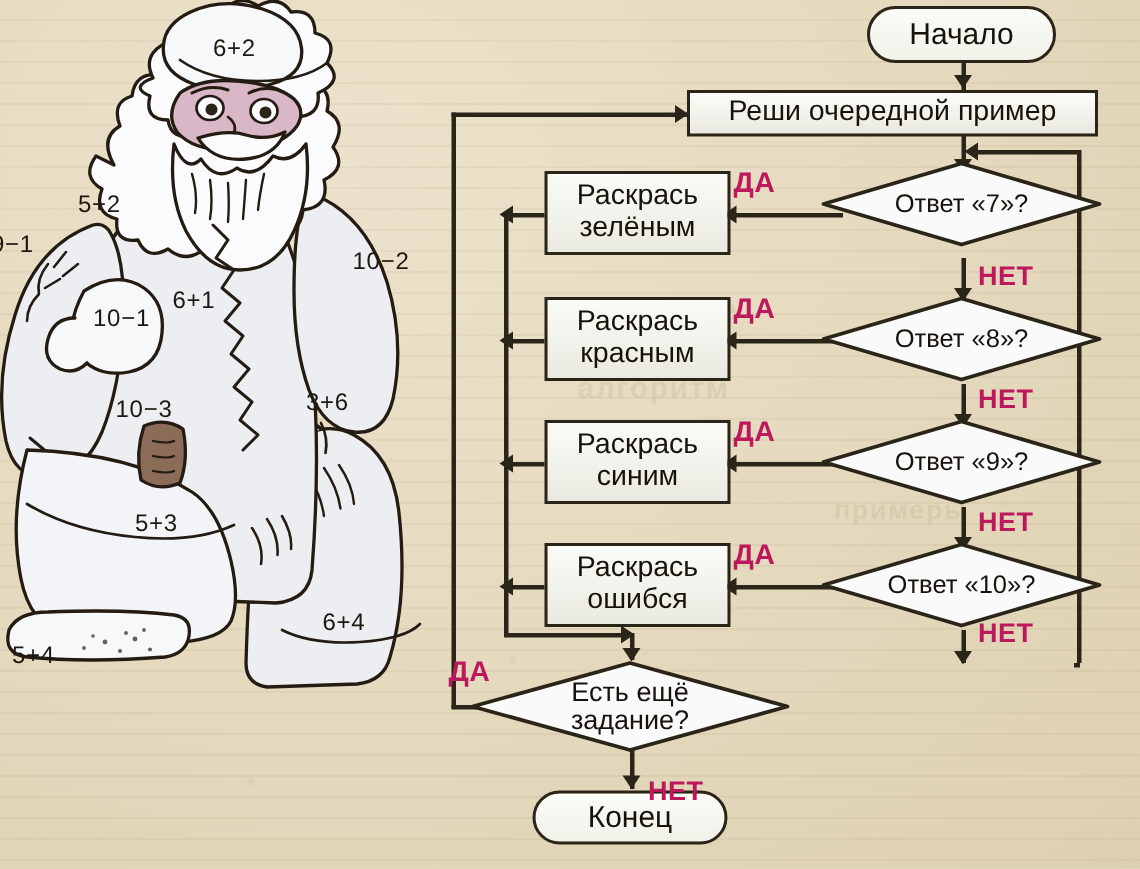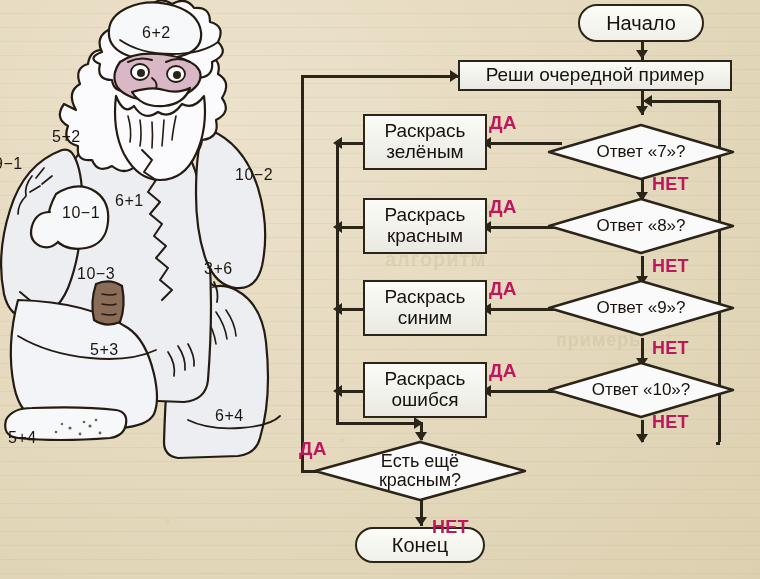--- a/index.html
+++ b/index.html
@@ -250,21 +250,21 @@
   <div class="arw arw-l" style="left:643px;top:95px;"></div>
 
   <div class="node oval" style="left:578px;top:4px;width:126px;height:38px;font-size:20px;">
     <span>Начало</span>
   </div>
 
   <div class="node rect" style="left:458px;top:60px;width:274px;height:31px;font-size:19px;">
     <span>Реши очередной пример</span>
   </div>
 
-  <div class="node diamond" style="left:547px;top:123px;width:188px;height:58px;">
+  <div class="node diamond" style="left:547px;top:107px;width:188px;height:58px;">
     <svg width="188" height="58" viewBox="0 0 188 58">
       <polygon points="94,2 186,29 94,56 2,29" fill="#fafafa" stroke="#2b2418" stroke-width="2.5" stroke-linejoin="round"></polygon>
     </svg>
     <div class="dtext" style="font-size:17px;">Ответ «7»?</div>
   </div>
 
   <div class="node diamond" style="left:547px;top:197px;width:188px;height:58px;">
     <svg width="188" height="58" viewBox="0 0 188 58">
       <polygon points="94,2 186,29 94,56 2,29" fill="#fafafa" stroke="#2b2418" stroke-width="2.5" stroke-linejoin="round"></polygon>
     </svg>
@@ -302,21 +302,21 @@
     <span>ошибся</span>
   </div>
 
 
   <div class="node diamond" style="left:313px;top:440px;width:214px;height:62px;">
     <svg width="214" height="62" viewBox="0 0 214 62">
       <polygon points="107,2 212,31 107,60 2,31" fill="#fafafa" stroke="#2b2418" stroke-width="2.5" stroke-linejoin="round"></polygon>
     </svg>
     <div class="dtext" style="font-size:18px;">
       <div>Есть ещё</div>
-      <div>красным?</div>
+      <div>задание?</div>
     </div>
   </div>
 
   <div class="node oval" style="left:355px;top:527px;width:130px;height:36px;font-size:20px;">
     <span>Конец</span>
   </div>
 
   <div class="lbl" style="left:489px;top:112px;font-size:19px;">ДА</div>
   <div class="lbl" style="left:489px;top:196px;font-size:19px;">ДА</div>
   <div class="lbl" style="left:489px;top:278px;font-size:19px;">ДА</div>

